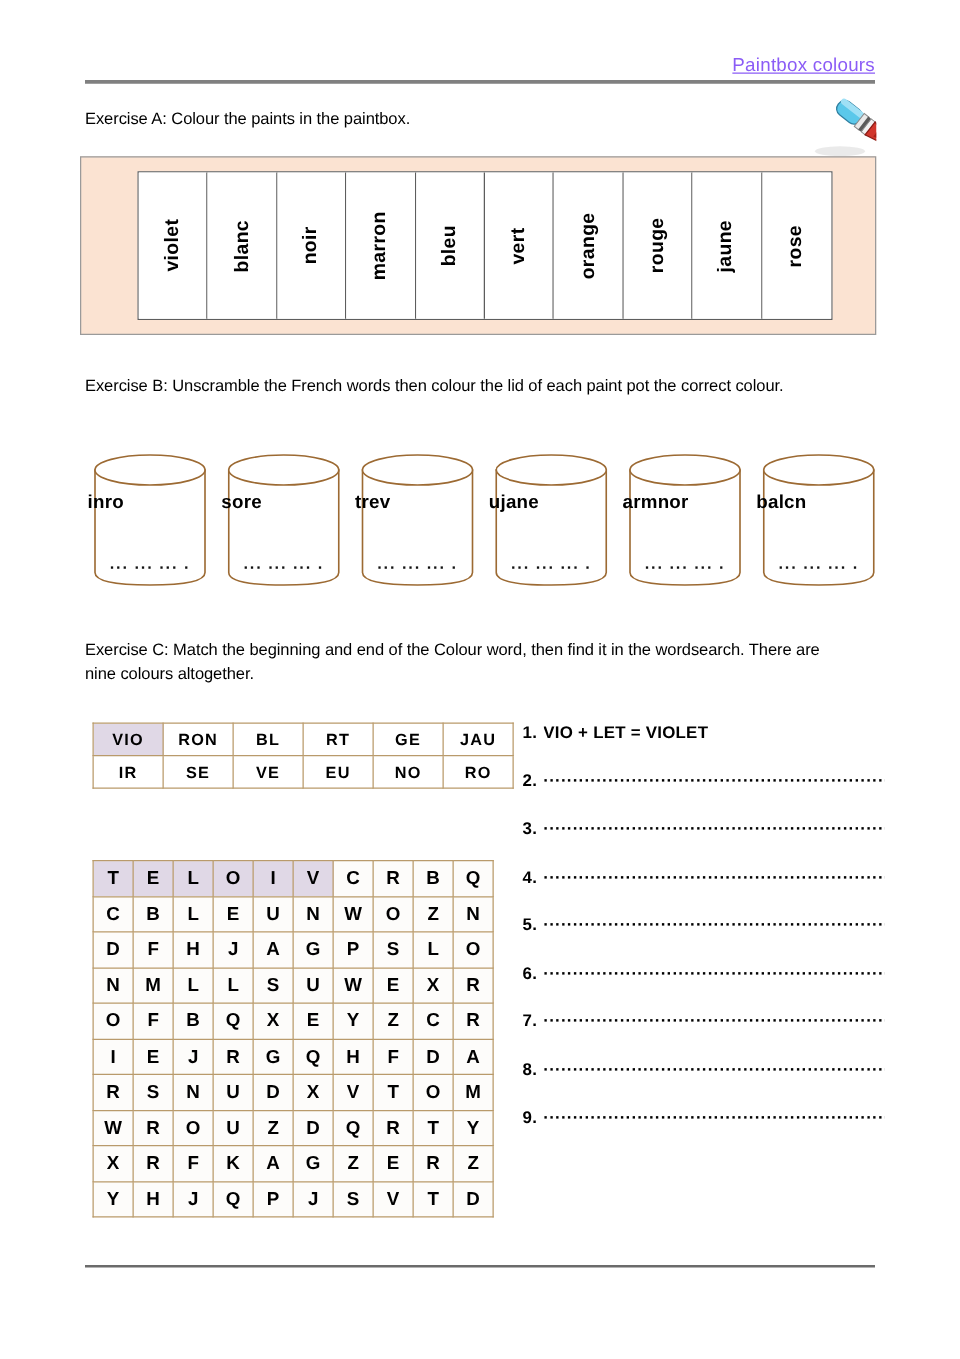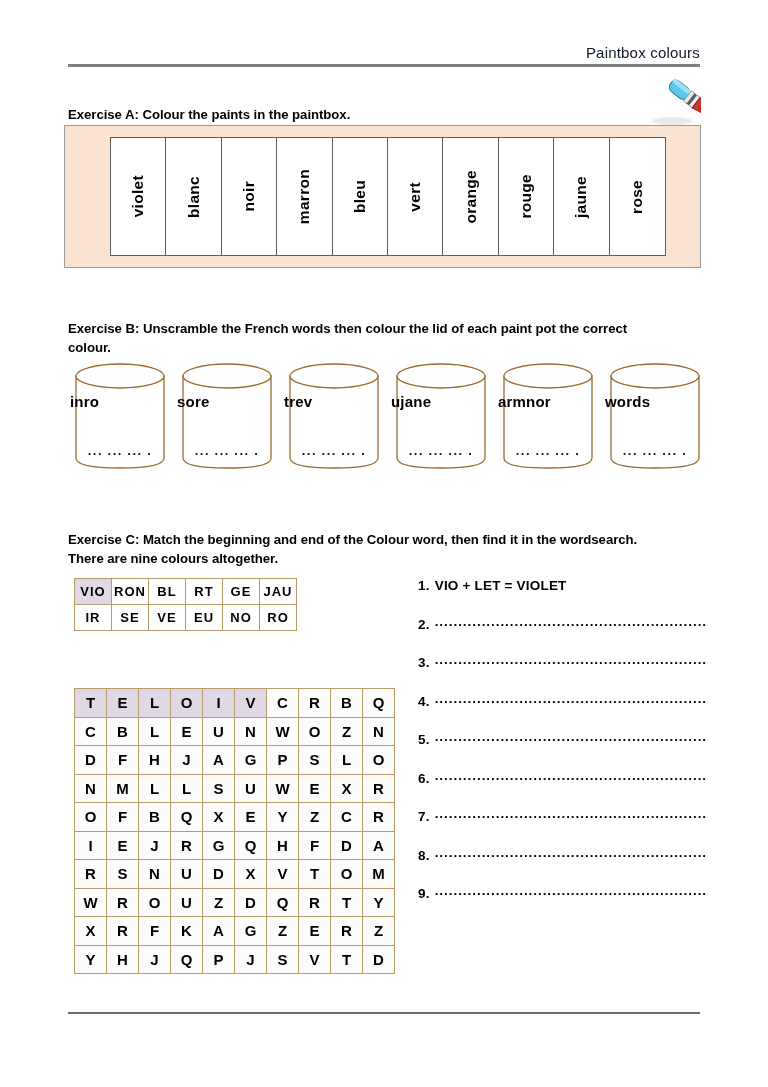--- a/index.html
+++ b/index.html
@@ -25,39 +25,39 @@
   
   .header {
     position: absolute;
     left: 68px;
     top: 44px;
     width: 632px;
   }
   .header-title {
     text-align: right;
     font-size: 15px;
-    color: #0f172a;
+    color: #8b5cf6;
     letter-spacing: .2px;
     padding-bottom: 3px;
     font-family: "Liberation Sans", sans-serif;
+    text-decoration: underline;
   }
   .header-rule {
     height: 3px;
     background: #808080;
     width: 100%;
   }
 
   
   .ex-heading {
     position: absolute;
     font-size: 13.2px;
-    font-weight: bold;
+    font-weight: normal;
     line-height: 1.42;
     letter-spacing: -0.05px;
-    margin-top: 20px;
   }
   #ex-a-heading { left: 68px; top: 86px; width: 540px; }
   #ex-b-heading { left: 68px; top: 300px; width: 590px; }
   #ex-c-heading { left: 68px; top: 511px; width: 590px; }
 
   
   .brush-icon {
     position: absolute;
     left: 639px;
     top: 78px;
@@ -144,21 +144,21 @@
   }
 
   
   .syl-table {
     position: absolute;
     left: 74px;
     top: 578px;
     border-collapse: collapse;
   }
   .syl-table td {
-    width: 37px;
+    width: 56px;
     height: 26px;
     border: 1px solid #b99a6b;
     text-align: center;
     vertical-align: middle;
     font-size: 13px;
     font-weight: bold;
     letter-spacing: 1px;
     background: #ffffff;
     box-sizing: border-box;
   }
@@ -327,21 +327,21 @@
           <ellipse cx="50" cy="18" rx="44" ry="12" fill="#ffffff" stroke="#9c6a33" stroke-width="1.3"></ellipse>
         </svg>
         <div class="pot-word">armnor</div>
         <div class="pot-line">··· ··· ··· ·</div>
       </div>
       <div class="pot" style="left: 535px;">
         <svg viewBox="0 0 100 113" width="100" height="113">
           <path d="M6 18 L6 100 Q6 110 50 110 Q94 110 94 100 L94 18 Z" fill="#ffffff" stroke="#9c6a33" stroke-width="1.3"></path>
           <ellipse cx="50" cy="18" rx="44" ry="12" fill="#ffffff" stroke="#9c6a33" stroke-width="1.3"></ellipse>
         </svg>
-        <div class="pot-word">words</div>
+        <div class="pot-word">balcn</div>
         <div class="pot-line">··· ··· ··· ·</div>
       </div>
     </div>
 
   <div class="ex-heading" id="ex-c-heading">Exercise C: Match the beginning and end of the Colour word, then find it in the wordsearch.  There are nine colours altogether.</div>
 
   <table class="syl-table" id="syl-table">
       <tbody>
         <tr>
           <td class="hl">VIO</td>

